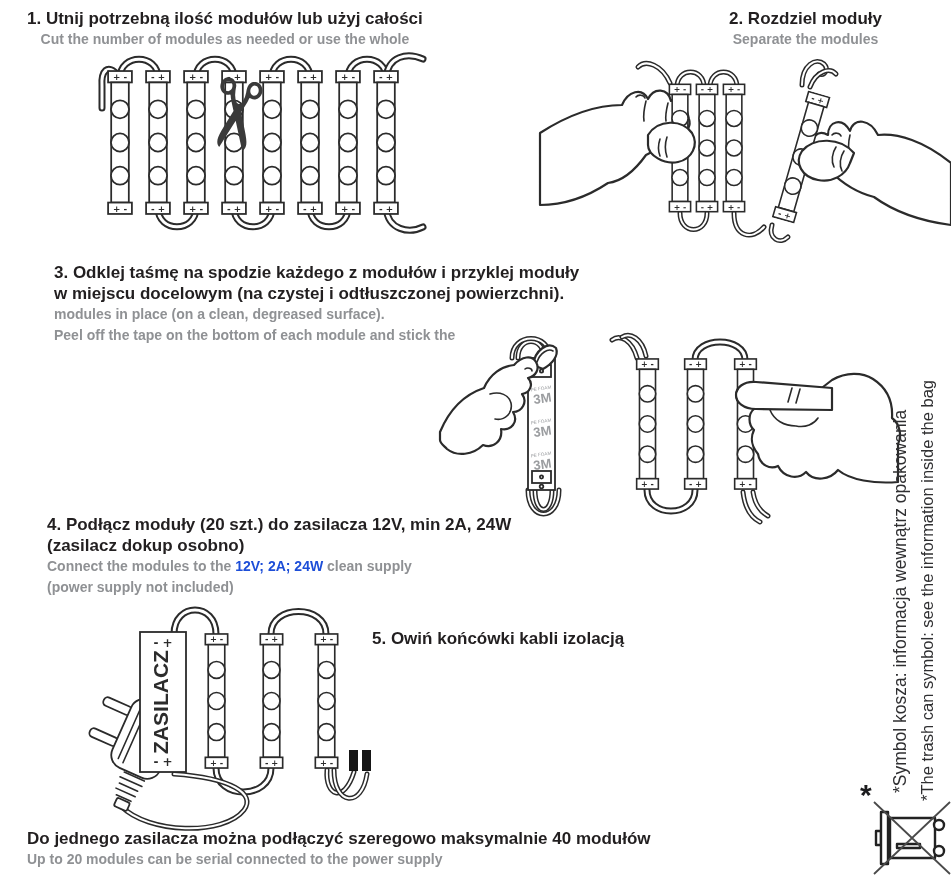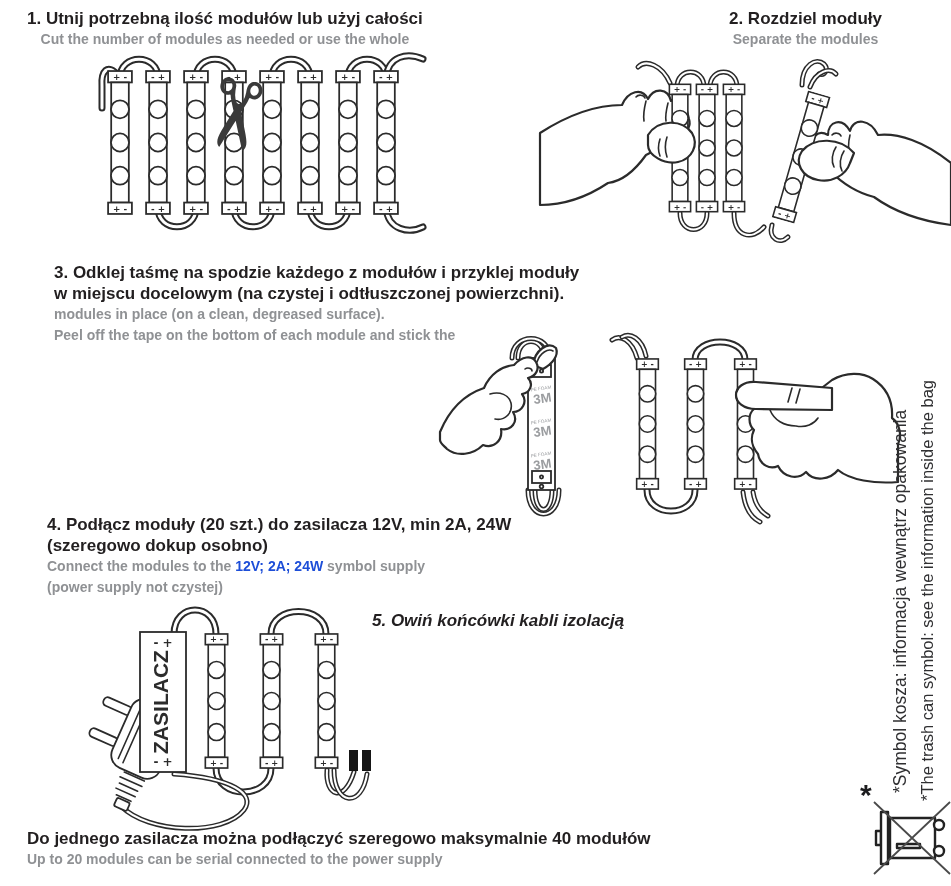--- a/index.html
+++ b/index.html
@@ -234,26 +234,26 @@
     <path class="hand" d="M392,56 L316,50 C303,49 296,56 296,63 C296,70 303,77 316,77 L392,78 Z"></path>
     <path class="hline" d="M298,57 C295,61 295,67 299,71"></path>
     <path class="hline" d="M352,56 L348,70"></path>
     <path class="hline" d="M360,57 L356,71"></path>
     <path class="hline" d="M330,78 C334,88 344,94 356,94 C366,96 374,92 378,86"></path>
   </g>
 </svg>
 
 <div class="abs" style="left:27px;top:514px;margin-left:20px;">
   <div class="pl">4. Podłącz moduły (20 szt.) do zasilacza 12V, min 2A, 24W</div>
-  <div class="pl">(szeregowo dokup osobno)</div>
-  <div class="en"><span>Connect the modules to the </span><span class="lt">12V; 2A; 24W</span><span> symbol supply</span></div>
-  <div class="en">(power supply not czystej)</div>
-</div>
-
-<div class="abs" style="left:372px;top:610px;font-style:italic;">
+  <div class="pl">(zasilacz dokup osobno)</div>
+  <div class="en"><span>Connect the modules to the </span><span class="lt">12V; 2A; 24W</span><span> clean supply</span></div>
+  <div class="en">(power supply not included)</div>
+</div>
+
+<div class="abs" style="left:372px;top:628px;">
   <div class="pl">5. Owiń końcówki kabli izolacją</div>
 </div>
 
 <svg style="left:28px;top:598px;" width="380" height="225" viewBox="0 0 380 225">
   <g>
     <path class="wo" d="M146,36 C146,4 188,4 188,36"></path>
       <path class="wi" d="M146,36 C146,4 188,4 188,36"></path>
     <path class="wo" d="M243,36 C243,6 298,6 298,36"></path>
       <path class="wi" d="M243,36 C243,6 298,6 298,36"></path>
     <path class="wo" d="M188,170 C188,202 243,202 243,170"></path>

